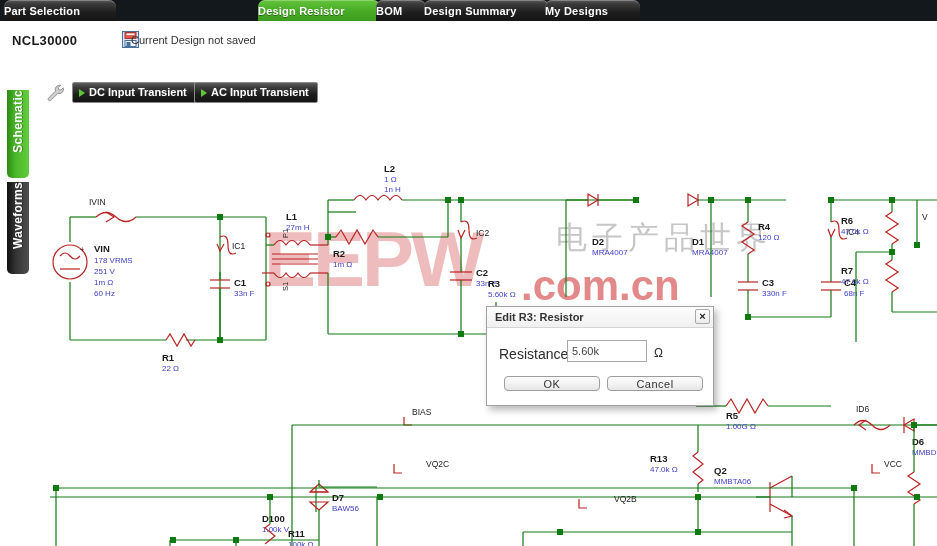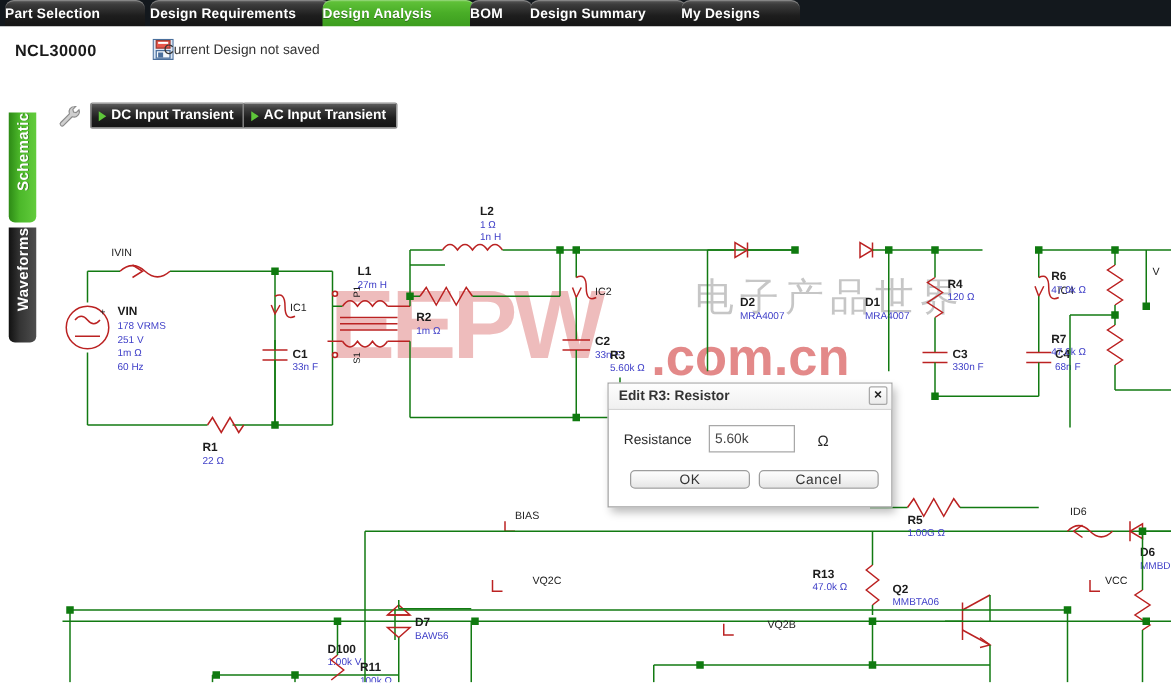--- a/index.html
+++ b/index.html
@@ -186,25 +186,25 @@
     border: 1px solid #a9a9a9;
     background: linear-gradient(to bottom,#fefefe,#ebebeb);
     border-radius: 2px;
     font-size: 11px; font-weight: bold; color: #222;
     line-height: 13px; text-align: center;
     cursor: pointer;
   }
   #dialog-body { position: relative; height: 79px; }
   #field-label {
     position: absolute; left: 12px; top: 18px;
-    font-size: 11px; color: #2b2b2b;
+    font-size: 14px; color: #2b2b2b;
   }
   #resistance-input {
     position: absolute; left: 80px; top: 12px;
-    width: 69px; height: 22px;
+    width: 80px; height: 22px;
     border: 1px solid #a8a8a8;
     background: #ffffff;
     font-family: "Liberation Sans", sans-serif;
     font-size: 11px; color: #444;
     padding: 0 4px;
   }
   #unit-label {
     position: absolute; left: 167px; top: 18px;
     font-size: 12px; color: #2b2b2b;
   }
@@ -229,22 +229,21 @@
   .lbl-sm   { font-family: "Liberation Sans", sans-serif; font-size: 7.5px; fill: #1c1c1c; }
   .wire { stroke: #127a12; stroke-width: 1.2; fill: none; }
   .part { stroke: #bb2222; stroke-width: 1.2; fill: none; }
 </style>
 </head>
 <body>
 
 <div id="tab-bg-dark"></div>
 <div id="tabbar" style="background:transparent;">
   <div class="tab" style="left:4px; width:112px;">Part Selection</div>
-  <div class="tab" style="left:120px; width:145px;">Design Requirements</div>
-  <div class="tab active" style="left:258px; width:122px;">Design Analysis</div>
+  <div class="tab active" style="left:258px; width:122px;">Design Resistor</div>
   <div class="tab" style="left:376px; width:50px;">BOM</div>
   <div class="tab" style="left:424px; width:125px;">Design Summary</div>
   <div class="tab" style="left:545px; width:95px;">My Designs</div>
 </div>
 <div id="tabstrip-under"></div>
 
 <div id="header">
   <div id="design-name">NCL30000</div>
   <span id="save-icon">
     <svg width="17" height="17" viewBox="0 0 17 17">

